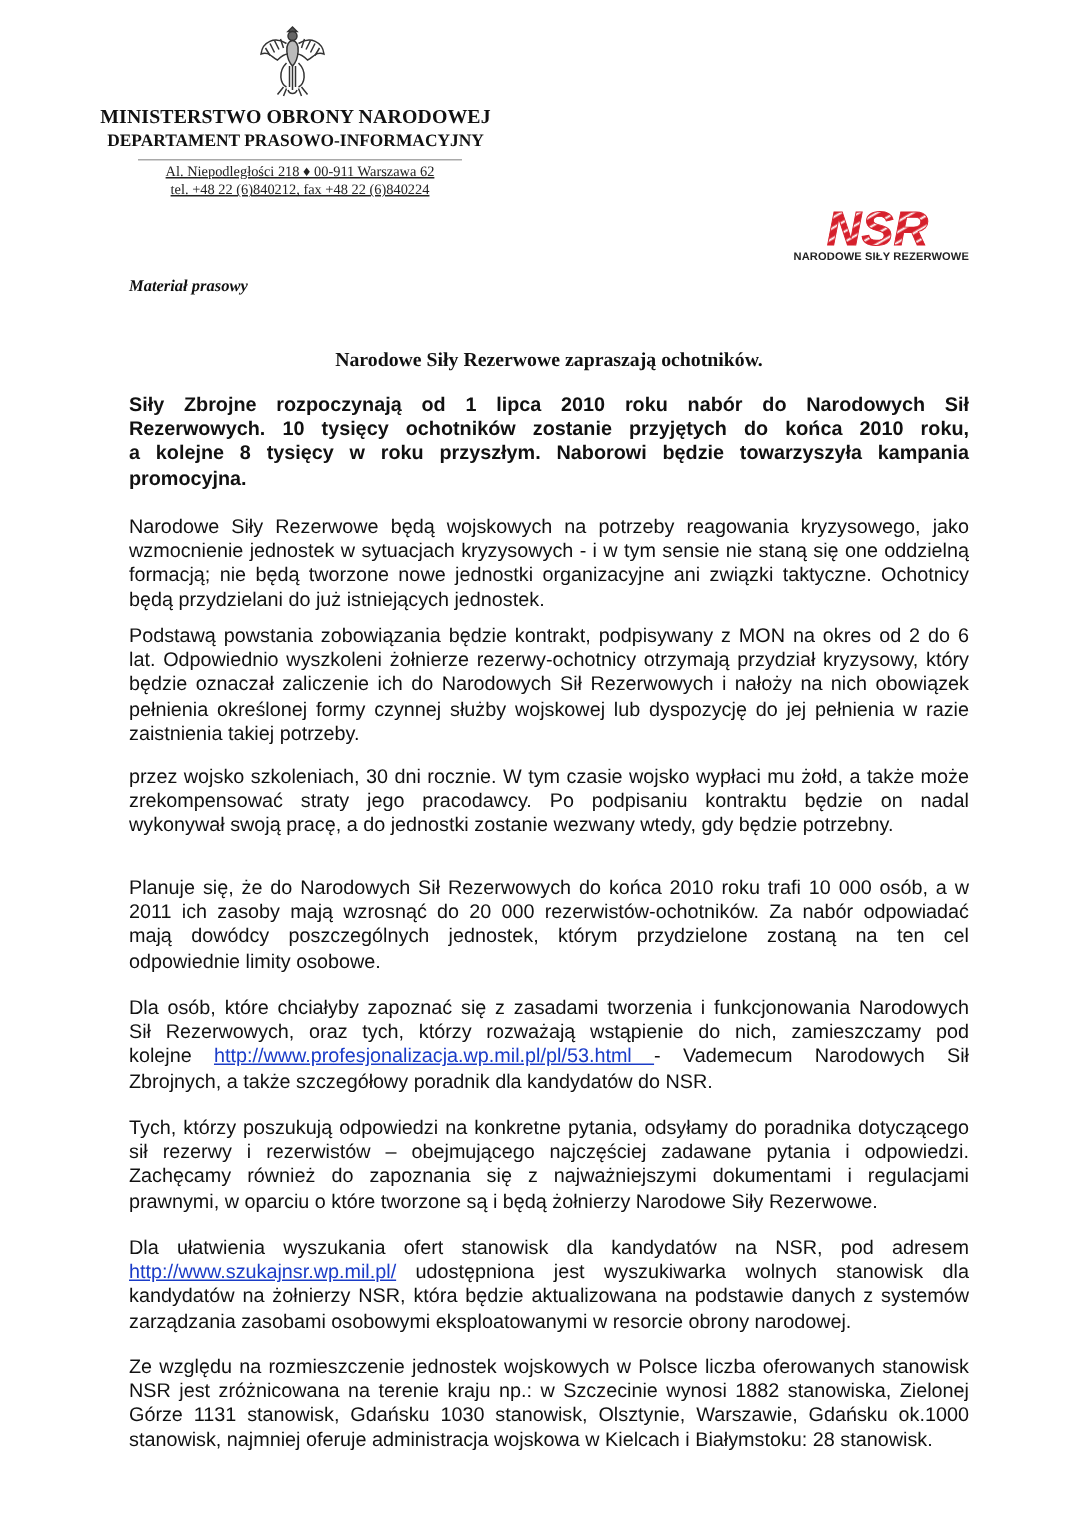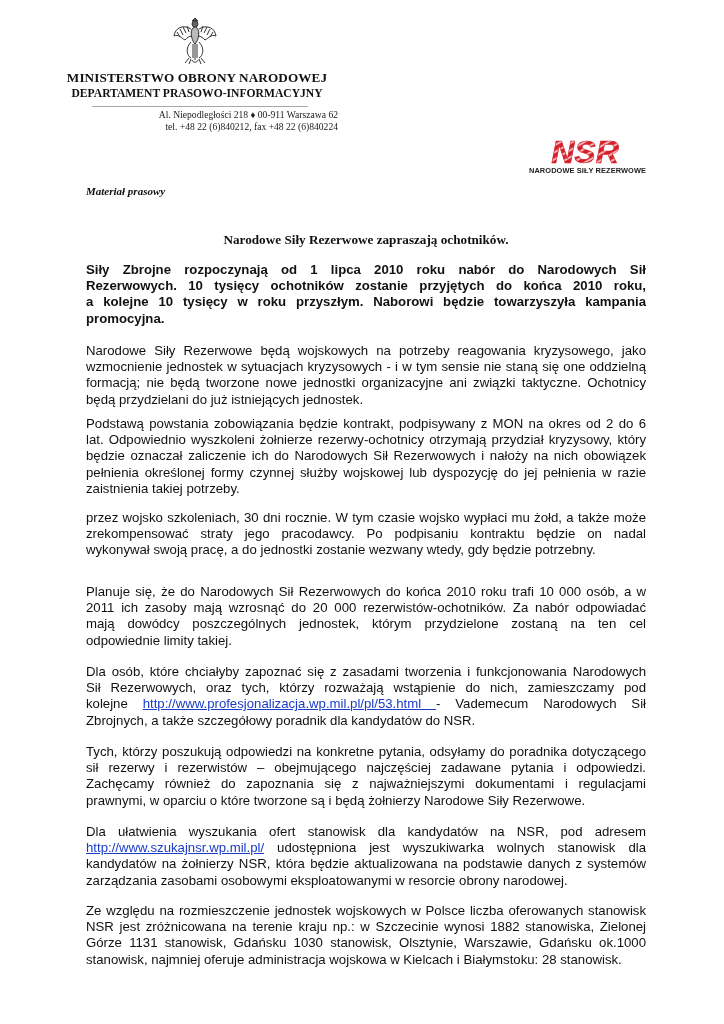--- a/index.html
+++ b/index.html
@@ -6,22 +6,22 @@
     body { width: 724px; height: 1024px; position: relative; overflow: hidden; color: #000; }
     .page { position: absolute; left: 0; top: 0; width: 724px; height: 1024px; background: #fff; border-radius: 12px; }
 
     
     .eagle { position: absolute; left: 171px; top: 14px; width: 48px; height: 52px; }
     .ministry { position: absolute; left: 55px; top: 70px; width: 284px; text-align: center;
       font-family: "Liberation Serif", serif; font-weight: bold; color: #111; }
     .ministry .l1 { font-size: 13.2px; letter-spacing: 0.1px; line-height: 16px; }
     .ministry .l2 { font-size: 11.6px; line-height: 15px; }
     .hdr-rule { position: absolute; left: 92px; top: 106px; width: 216px; height: 0; border-top: 1px solid #a9a9a9; }
-    .address { position: absolute; left: 62px; top: 109px; width: 276px; text-align: right;
-      font-family: "Liberation Serif", serif; font-size: 9.6px; line-height: 12px; color: #222; }
+    .address { position: absolute; left: 62px; top: 109px; width: 276px; text-align: center;
+      font-family: "Liberation Serif", serif; font-size: 9.6px; line-height: 12px; color: #222; text-decoration: underline; }
 
     
     .nsr-logo { position: absolute; left: 527px; top: 137px; width: 116px; height: 42px; }
     .nsr-logo svg { display: block; }
     .nsr-sub { position: absolute; left: 529px; top: 166px; width: 112px; text-align: left;
       font-family: Liberation Sans, sans-serif; font-size: 7.4px; font-weight: bold; color: #222; letter-spacing: 0.1px; white-space: nowrap; }
 
     .material { position: absolute; left: 86px; top: 185px; font-family: "Liberation Serif", serif;
       font-style: italic; font-weight: bold; font-size: 11px; color: #111; }
 
@@ -81,21 +81,21 @@
   </div>
   <div class="nsr-sub">NARODOWE SIŁY REZERWOWE</div>
 
   <div class="material">Materiał prasowy</div>
 
   <div class="title">Narodowe Siły Rezerwowe zapraszają ochotników.</div>
 
   <div class="para lead" style="top:262px;">
     <span class="ln">Siły  Zbrojne    rozpoczynają  od  1  lipca  2010  roku  nabór  do  Narodowych  Sił</span>
     <span class="ln">Rezerwowych.   10 tysięcy ochotników zostanie przyjętych do końca 2010 roku,</span>
-    <span class="ln">a kolejne 10 tysięcy w roku przyszłym. Naborowi będzie towarzyszyła kampania</span>
+    <span class="ln">a kolejne 8 tysięcy w roku przyszłym. Naborowi będzie towarzyszyła kampania</span>
     <span class="ln last">promocyjna.</span>
   </div>
 
   <div class="para" style="top:343px;">
     <span class="ln">Narodowe Siły Rezerwowe będą wojskowych na potrzeby reagowania kryzysowego, jako</span>
     <span class="ln">wzmocnienie jednostek w sytuacjach kryzysowych - i w tym sensie nie staną się one oddzielną</span>
     <span class="ln">formacją; nie będą tworzone nowe jednostki organizacyjne ani związki taktyczne. Ochotnicy</span>
     <span class="ln last">będą przydzielani do już istniejących jednostek.</span>
   </div>
 
@@ -110,21 +110,21 @@
   <div class="para" style="top:510px;">
     <span class="ln">przez wojsko szkoleniach, 30 dni rocznie. W tym czasie wojsko wypłaci mu żołd, a także może</span>
     <span class="ln">zrekompensować straty jego pracodawcy. Po podpisaniu kontraktu będzie on nadal</span>
     <span class="ln last">wykonywał swoją pracę, a do jednostki zostanie wezwany wtedy, gdy będzie potrzebny.</span>
   </div>
 
   <div class="para" style="top:584px;">
     <span class="ln">Planuje się, że do Narodowych Sił Rezerwowych do końca 2010 roku trafi 10 000 osób, a w</span>
     <span class="ln">2011 ich zasoby mają wzrosnąć do 20 000 rezerwistów-ochotników. Za nabór odpowiadać</span>
     <span class="ln">mają dowódcy poszczególnych jednostek, którym przydzielone zostaną na ten cel</span>
-    <span class="ln last">odpowiednie limity takiej.</span>
+    <span class="ln last">odpowiednie limity osobowe.</span>
   </div>
 
   <div class="para" style="top:664px;">
     <span class="ln">Dla osób, które chciałyby zapoznać się z zasadami tworzenia i funkcjonowania Narodowych</span>
     <span class="ln">Sił Rezerwowych, oraz tych, którzy rozważają wstąpienie do nich, zamieszczamy pod</span>
     <span class="ln"><span>kolejne   </span><span class="link">http://www.profesjonalizacja.wp.mil.pl/pl/53.html  </span><span>- Vademecum Narodowych Sił</span></span>
     <span class="ln last">Zbrojnych, a także szczegółowy  poradnik dla kandydatów do NSR.</span>
   </div>
 
   <div class="para" style="top:744px;">

